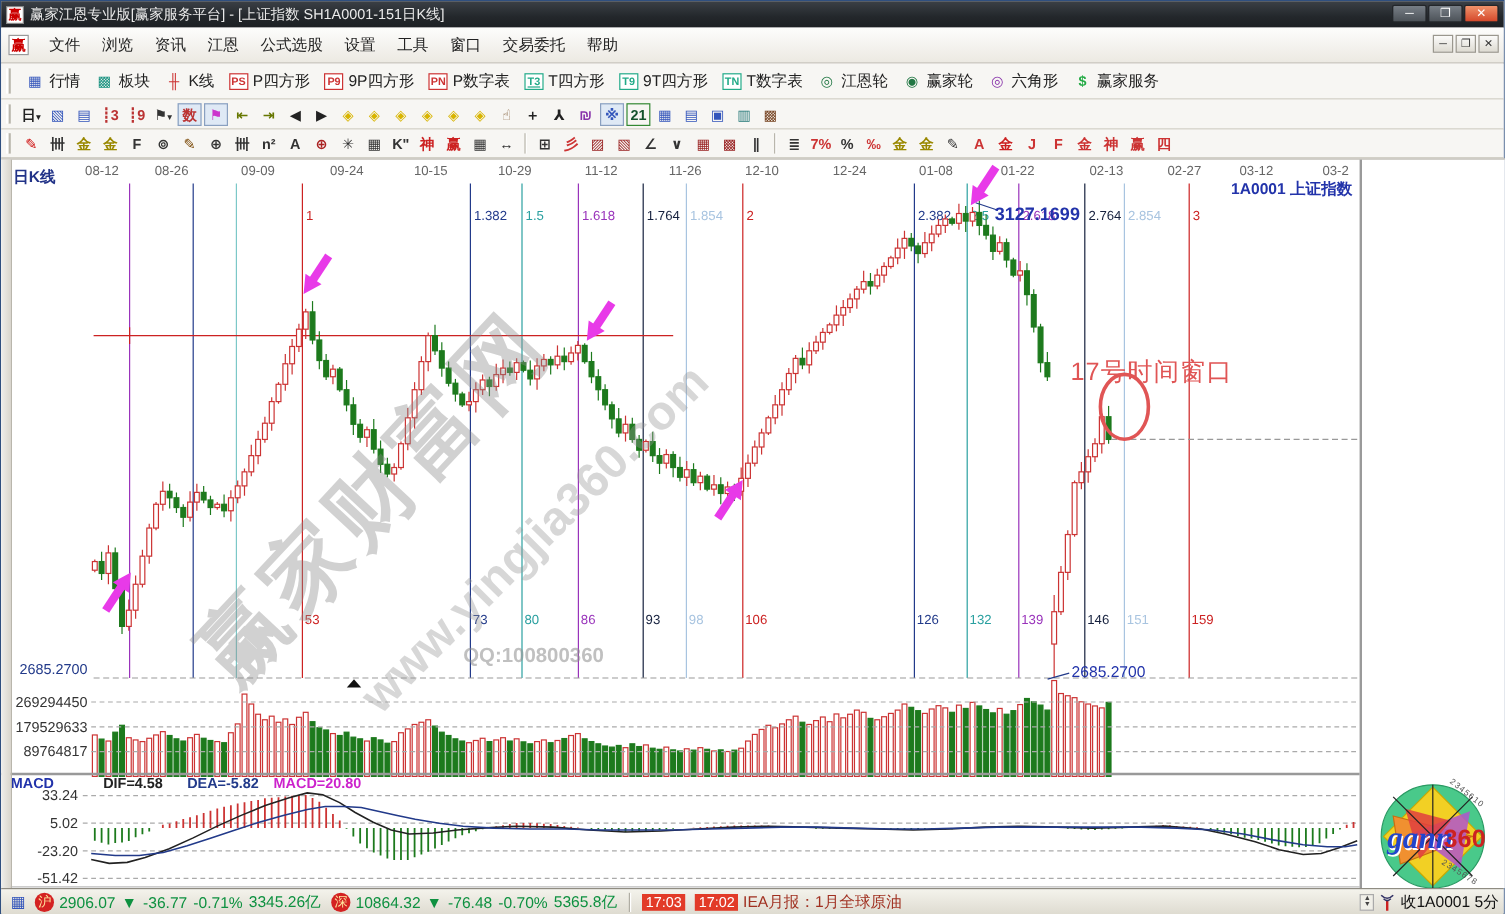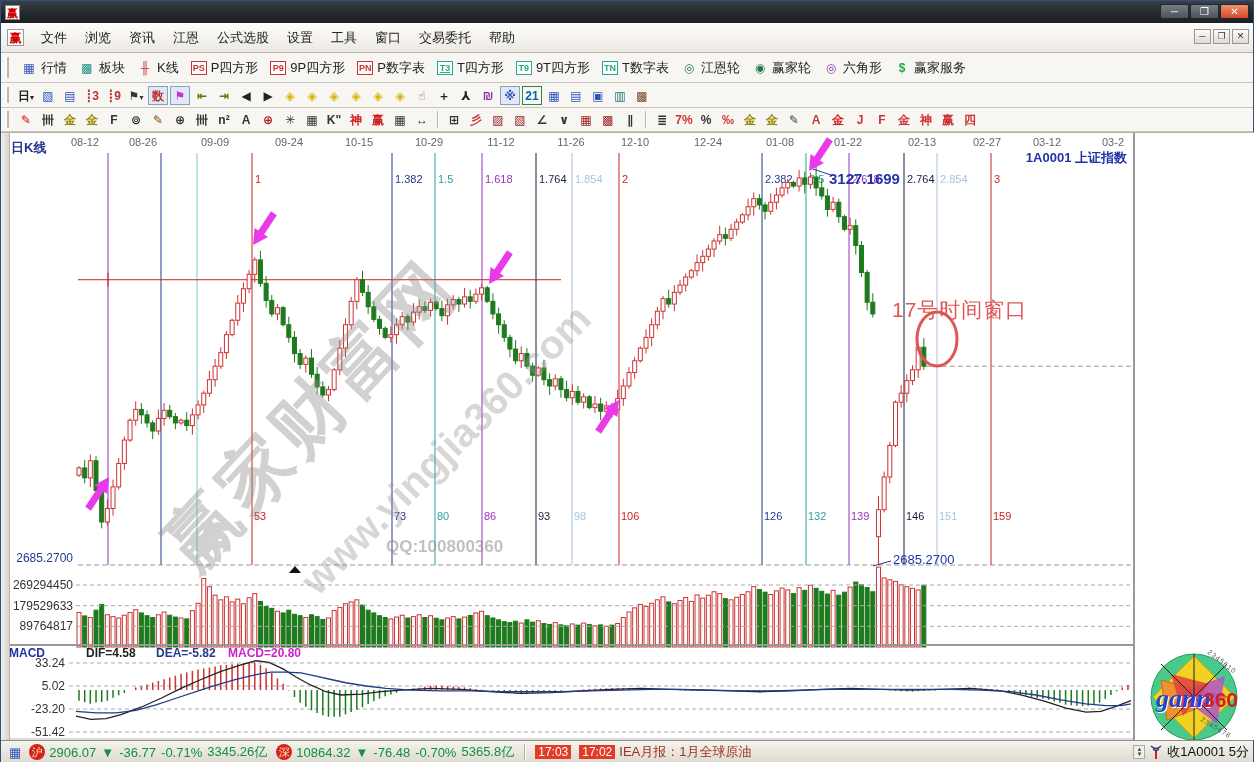--- a/index.html
+++ b/index.html
@@ -92,20 +92,21 @@
     border:1px solid #aaa; background:#f0efe8; padding:1px 2px; }
   .sb-recv { color:#111; font-size:13px; }
 </style>
 </head>
 <body>
 
 <div class="win">
 
   <div class="titlebar">
     <span class="app-icon">赢</span>
+    <span>赢家江恩专业版[赢家服务平台] - [上证指数  SH1A0001-151日K线]</span>
     <div class="winbtns">
       <div class="winbtn">─</div>
       <div class="winbtn">❐</div>
       <div class="winbtn close">✕</div>
     </div>
   </div>
 
   <div class="menubar">
     <span class="app-icon2">赢</span>
     <span id="menu-items"><span class="menu-item">文件</span><span class="menu-item">浏览</span><span class="menu-item">资讯</span><span class="menu-item">江恩</span><span class="menu-item">公式选股</span><span class="menu-item">设置</span><span class="menu-item">工具</span><span class="menu-item">窗口</span><span class="menu-item">交易委托</span><span class="menu-item">帮助</span></span>
@@ -189,21 +190,21 @@
       <div class="sicon" style="color: rgb(216, 180, 0);">◈</div>
       <div class="sicon" style="color: rgb(216, 180, 0);">◈</div>
       <div class="sicon" style="color: rgb(216, 180, 0);">◈</div>
       <div class="sicon" style="color: rgb(216, 180, 0);">◈</div>
       <div class="sicon" style="color: rgb(216, 180, 0);">◈</div>
       <div class="sicon" style="color: rgb(136, 102, 68);">☝</div>
       <div class="sicon" style="color: rgb(34, 34, 34);">＋</div>
       <div class="sicon" style="color: rgb(34, 34, 34);">⅄</div>
       <div class="sicon" style="color: rgb(136, 51, 170);">₪</div>
       <div class="sicon pressed" style="color: rgb(51, 85, 187);">※</div>
-      <div class="sicon" style="color: #0369a1; border: 1px solid rgb(51, 136, 51);">21</div>
+      <div class="sicon" style="color: #14532d; border: 1px solid rgb(51, 136, 51);">21</div>
       <div class="sicon" style="color: rgb(51, 85, 187);">▦</div>
       <div class="sicon" style="color: rgb(51, 85, 187);">▤</div>
       <div class="sicon" style="color: rgb(51, 85, 187);">▣</div>
       <div class="sicon" style="color: rgb(34, 119, 119);">▥</div>
       <div class="sicon" style="color: rgb(119, 68, 34);">▩</div>
     </div>
   <div class="tb" id="tb3">
       <div class="grip"></div>
       <div class="sicon" style="color: rgb(204, 0, 0);">✎</div>
       <div class="sicon" style="color: rgb(51, 51, 51);">卌</div>

